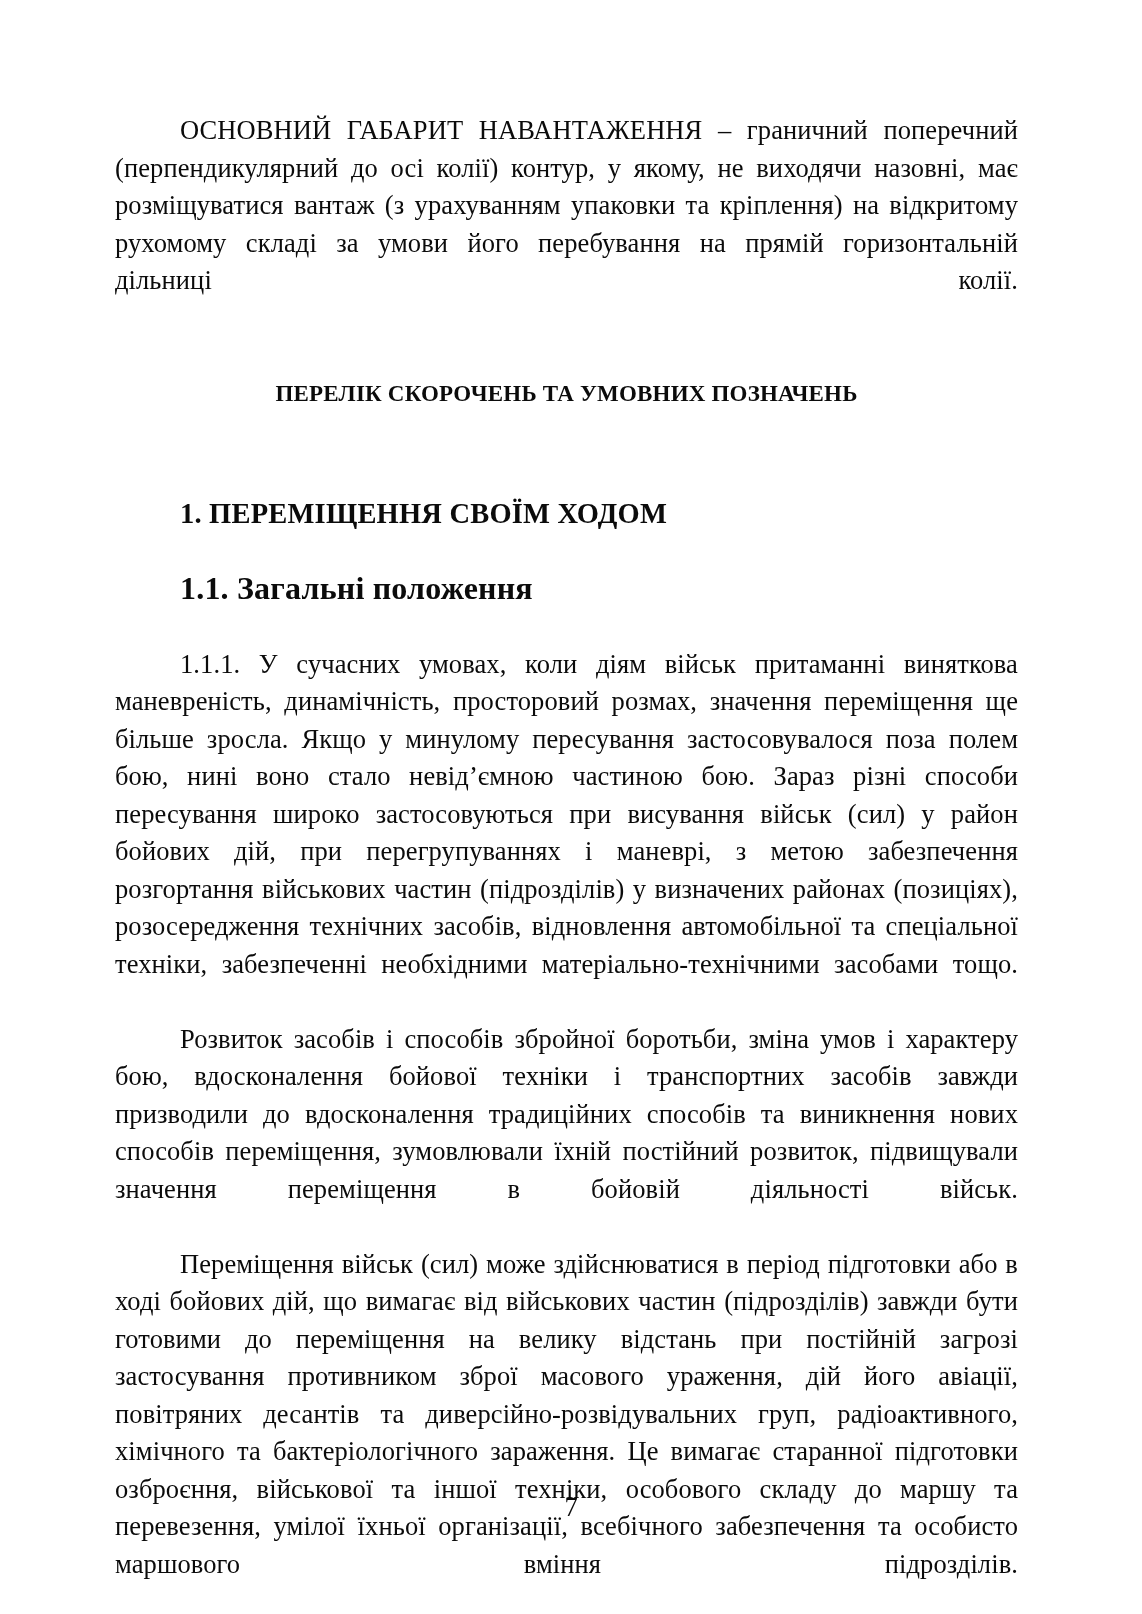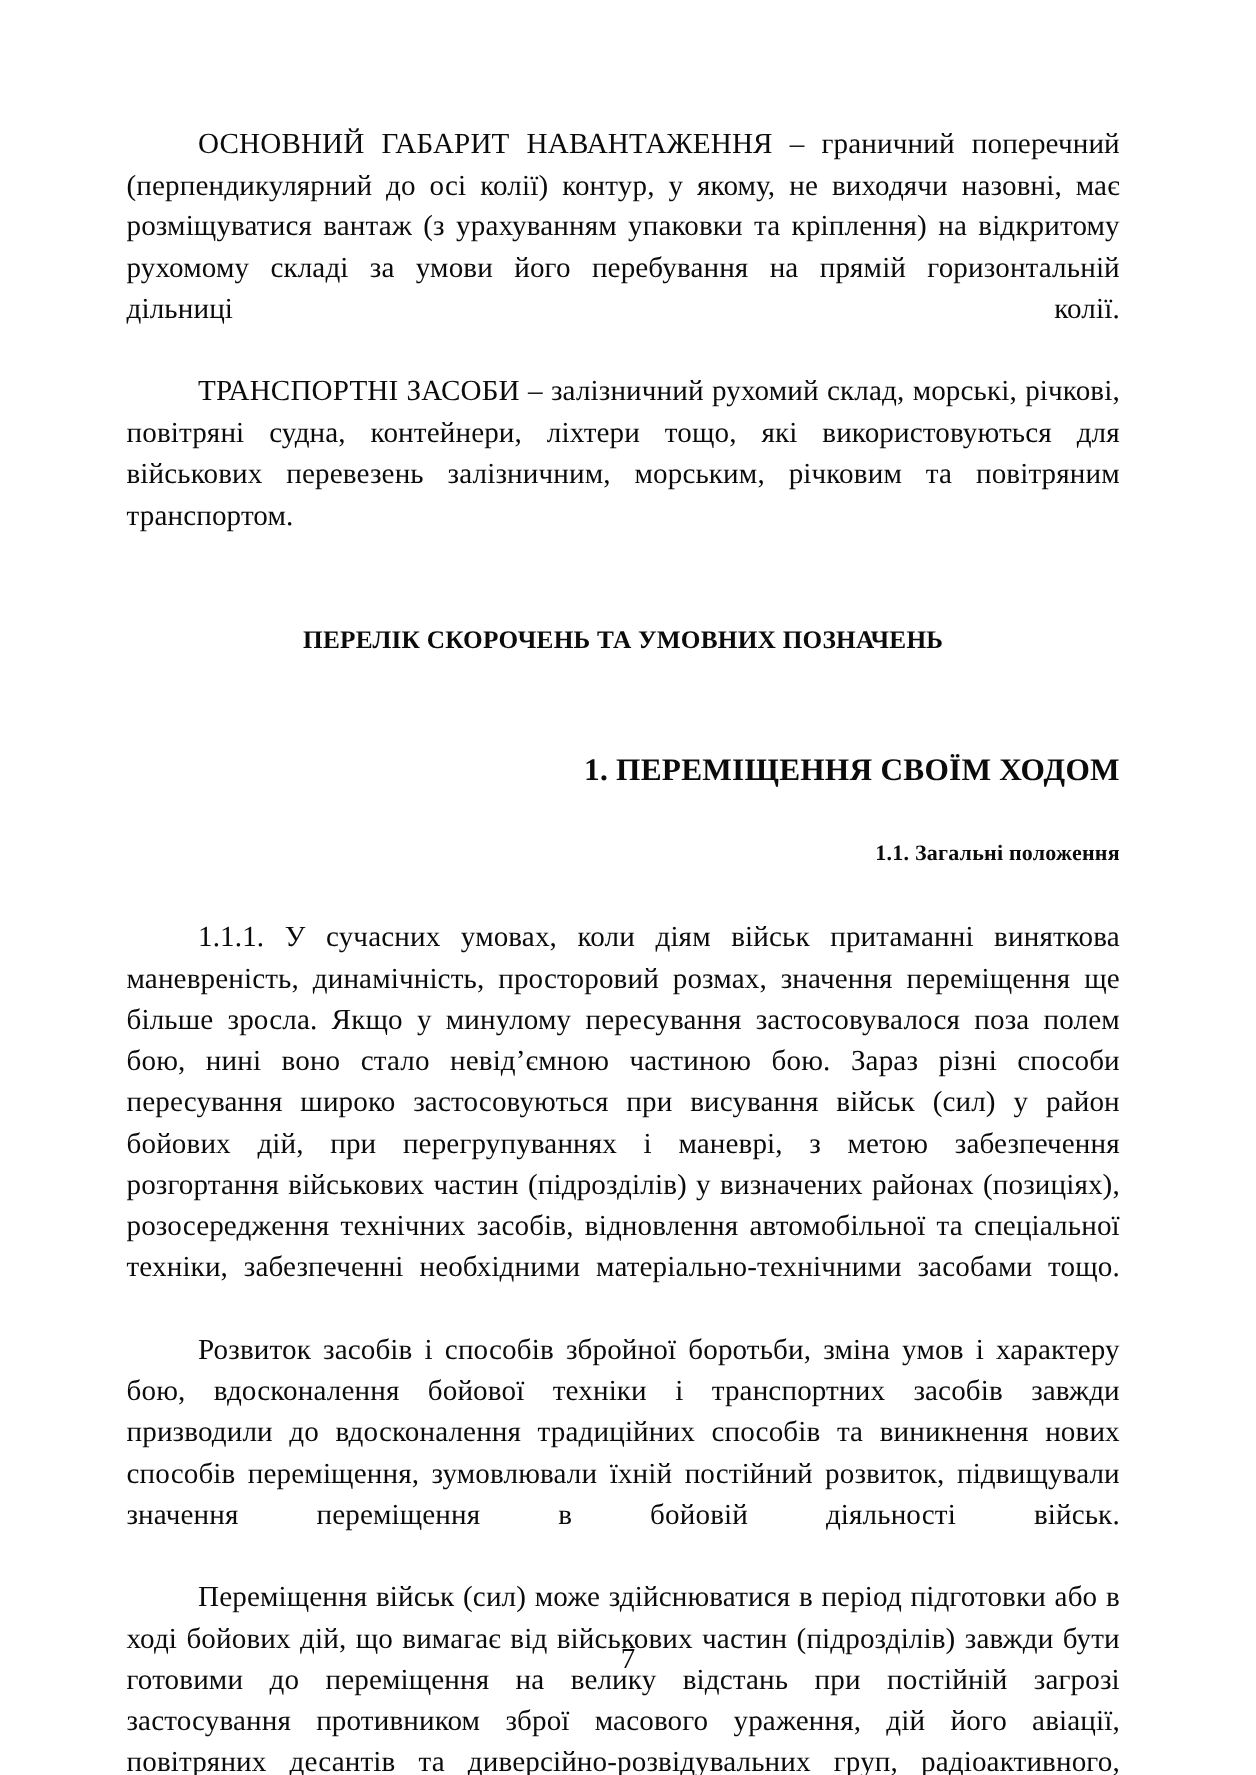--- a/index.html
+++ b/index.html
@@ -55,32 +55,32 @@
     font-weight: bold;
     text-align: center;
     letter-spacing: 0.2px;
   }
 
   
   h2.heading-section,
   h3.heading-subsection {
     margin: 0;
     font-weight: bold;
-    text-align: right;
+    text-align: left;
     letter-spacing: 0.2px;
   }
 
   h2.heading-section {
     font-size: 28.5px;
     line-height: 37.5px;
     padding-left: 65px;
   }
 
   h3.heading-subsection {
-    font-size: 20px;
+    font-size: 32px;
     line-height: 37.5px;
     padding-left: 65px;
   }
   .gap-md { height: 38px; }
   .gap-lg { height: 44px; }
 
   .page-number {
     position: absolute;
     left: 0;
     right: 0;
@@ -94,21 +94,20 @@
 </style>
 </head>
 <body>
 
 <div class="page">
 
   <div class="content">
 
     <p class="body">ОСНОВНИЙ ГАБАРИТ НАВАНТАЖЕННЯ – граничний поперечний (перпендикулярний до осі колії) контур, у якому, не виходячи назовні, має розміщуватися вантаж (з урахуванням упаковки та кріплення) на відкритому рухомому складі за умови його перебування на прямій горизонтальній дільниці колії.</p>
 
-    <p class="body">ТРАНСПОРТНІ ЗАСОБИ – залізничний рухомий склад, морські, річкові, повітряні судна, контейнери, ліхтери тощо, які використовуються для військових перевезень залізничним, морським, річковим та повітряним транспортом.</p>
 
     <div class="gap-md"></div>
 
     <h2 class="heading-centered">ПЕРЕЛІК СКОРОЧЕНЬ ТА УМОВНИХ ПОЗНАЧЕНЬ</h2>
 
     <div class="gap-md"></div>
 
 
     <div class="gap-lg"></div>
 

